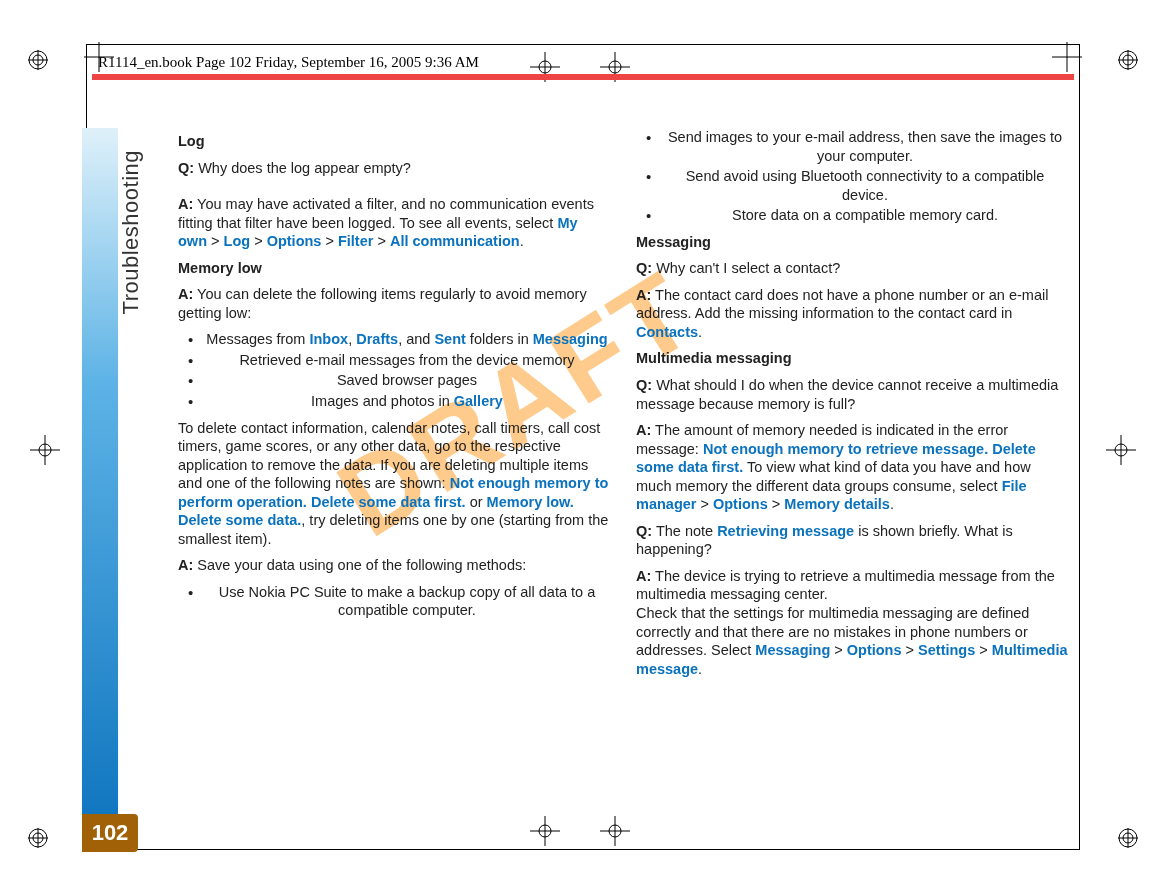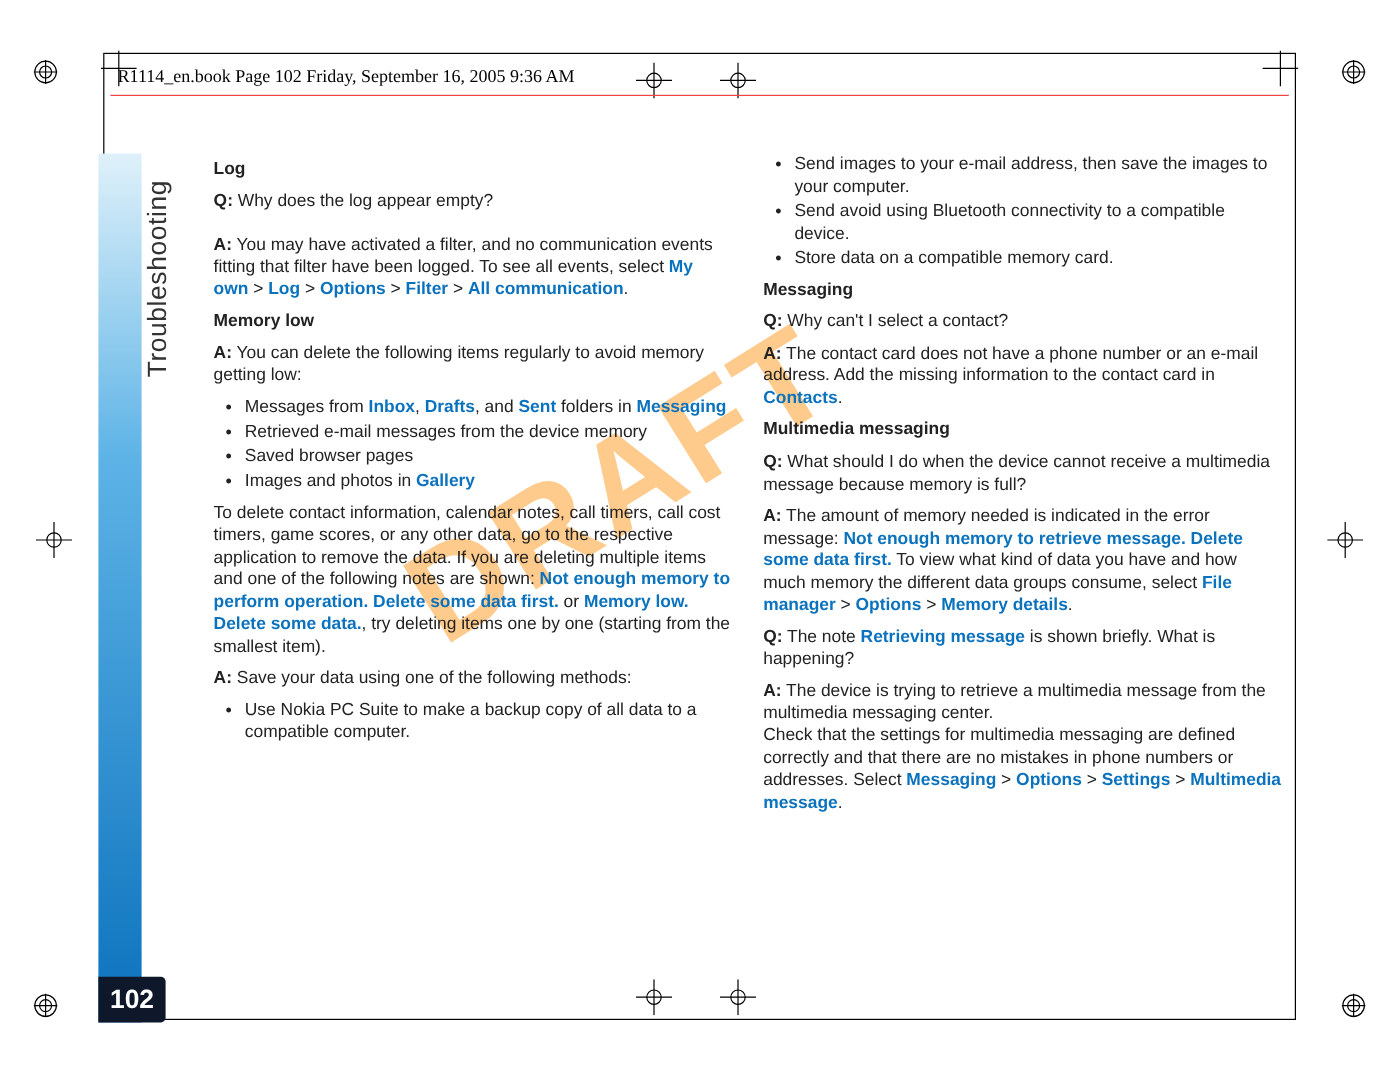--- a/index.html
+++ b/index.html
@@ -40,21 +40,21 @@
     width: 994px; height: 806px;
     border: 1px solid #000;
     pointer-events:none;
   }
   
   .header-bar {
     position: absolute;
     top: 50px; left: 92px;
     width: 982px;
     height: 30px;
-    border-bottom: 1px solid #ef4444;
+    border-bottom: 6px solid #ef4444;
     display: flex;
     align-items: center;
     padding-left: 6px;
     font-family: "Times New Roman", serif;
     font-size: 15px;
   }
   .header-cross-tl {
     position: absolute;
     top: 42px; left: 84px;
     width: 30px; height: 30px;
@@ -72,21 +72,21 @@
     width: 36px;
     height: 724px;
     background: linear-gradient(to bottom, #dff1fa 0%, #5db3e6 35%, #0b72bd 100%);
   }
   .page-num-box {
     position: absolute;
     left: 82px;
     bottom: 42px;
     width: 56px;
     height: 38px;
-    background: #0f172a;
+    background: #a16207;
     color: #fff;
     font-weight: bold;
     font-size: 22px;
     display: flex;
     align-items: center;
     justify-content: center;
     border-radius: 0 4px 4px 0;
   }
   .side-label {
     position: absolute;
@@ -113,21 +113,21 @@
   }
   .col {
     flex: 1 1 50%;
   }
   .col p { margin-bottom: 8px; }
   .heading { font-weight: bold; margin-top: 4px; margin-bottom: 4px; }
   .q { }
   .q b, .a b { font-weight: bold; }
   .ui { color: #0b72bd; font-weight: bold; }
   ul.bul { list-style: none; padding-left: 0; margin-bottom: 8px; }
-  ul.bul li { padding-left: 26px; position: relative; margin-bottom: 2px; }
+  ul.bul li { padding-left: 26px; position: relative; margin-bottom: 2px; text-align: center; }
   ul.bul li::before {
     content: "•"; position: absolute; left: 10px; top: 0; font-size: 15px;
   }
   .indent { padding-left: 18px; margin-top: 18px; }
   
   .draft {
     position: absolute;
     left: 320px;
     top: 340px;
     font-size: 110px;

